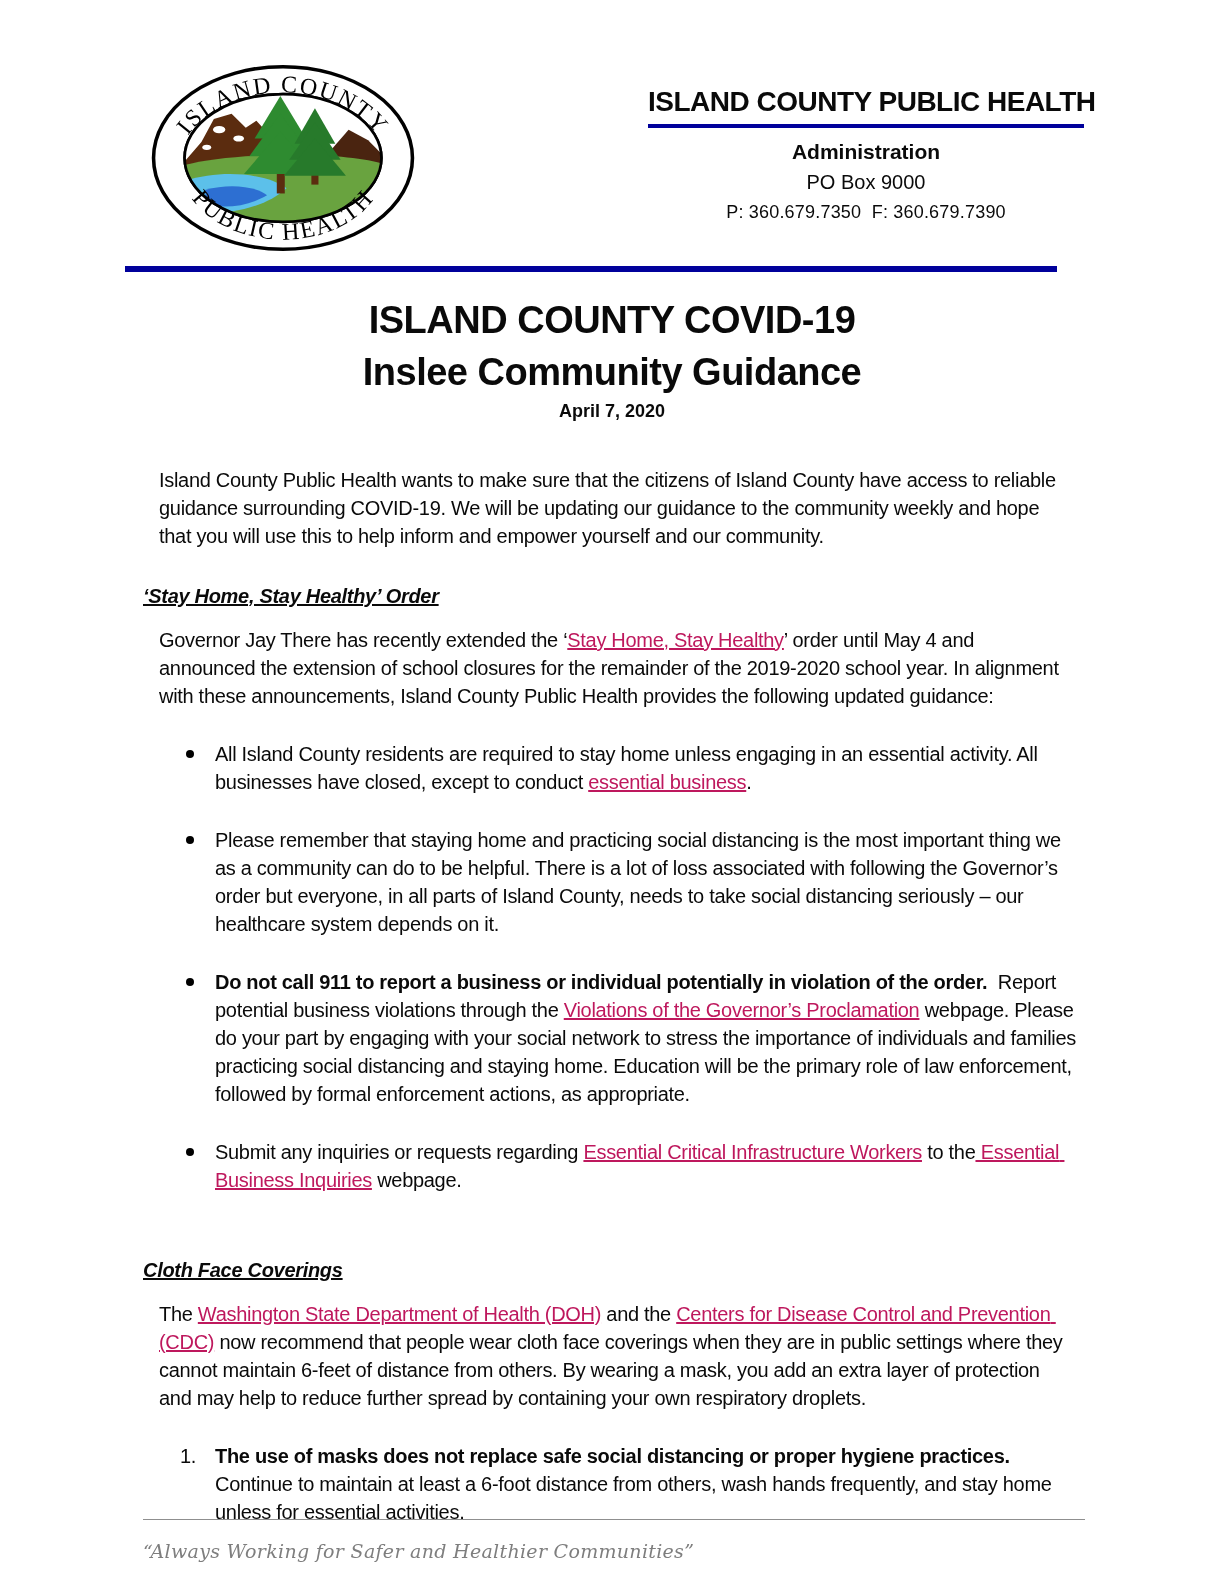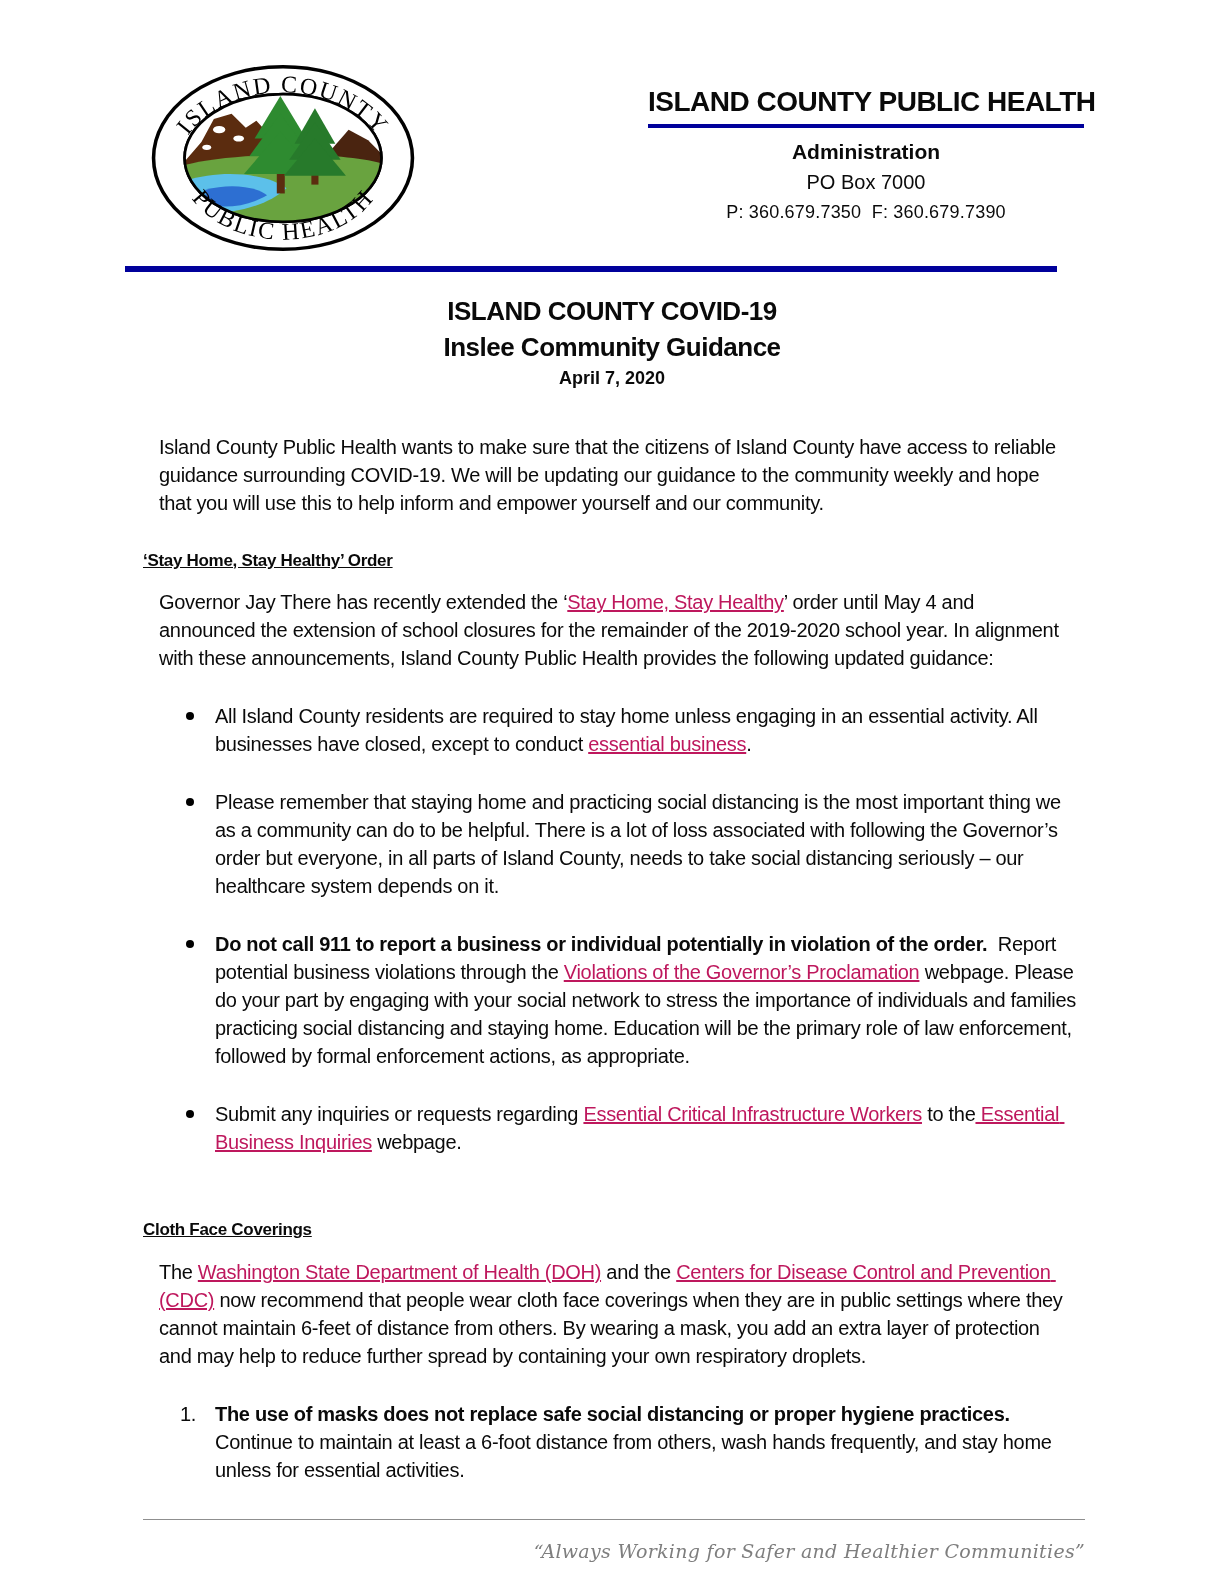--- a/index.html
+++ b/index.html
@@ -25,54 +25,55 @@
     font-size: 28px; font-weight: bold; letter-spacing: -0.5px; white-space: nowrap;
     padding-bottom: 6px; border-bottom: 4px solid #00009B;
   }
   .dept { font-size: 21px; font-weight: bold; margin-top: 12px; }
   .addr { font-size: 20px; margin-top: 7px; }
   .phone { font-size: 18px; margin-top: 8px; letter-spacing: 0.2px; text-align: center; }
   .divider { height: 6px; background: #00009B; width: 932px; margin: 14px 0 0 125px; }
 
   
   .doc-title { text-align: center; margin-top: 22px; line-height: 1.38; }
-  .t1 { font-size: 26px; font-weight: bold; letter-spacing: -0.5px; }
+  .t1 { font-size: 38px; font-weight: bold; letter-spacing: -0.5px; }
   .t-date { font-size: 18px; font-weight: bold; margin-top: 0; }
 
   
   .content {
     padding: 0 139px 0 143px;
     font-size: 20px;
     line-height: 1.4;
     letter-spacing: -0.3px;
   }
   .para { margin: 16px; }
   .intro { margin-top: 42px; }
   .sec {
     margin: 32px 0 0 0;
-    font-size: 17px; font-weight: bold;
+    font-size: 20px; font-weight: bold;
     text-decoration: underline;
     letter-spacing: -0.3px;
+    font-style: italic;
   }
   .sec2 { margin-top: 62px; }
   .lnk { color: #be185d; text-decoration: underline; cursor: pointer; }
   ul.bullets { list-style: none; margin: 2px 0 0 0; padding: 0; }
   ul.bullets li { position: relative; padding-left: 72px; margin-top: 30px; }
   ul.bullets li::before {
     content: ""; position: absolute; left: 43px; top: 10px;
     width: 8px; height: 8px; border-radius: 50%; background: #000;
   }
   ol.numbered { list-style: none; margin: 30px 0 0 0; padding: 0; }
   ol.numbered li { display: flex; padding-left: 37px; }
   .num { flex: none; width: 35px; }
 
   
   .footer {
     position: absolute; top: 1519px; left: 143px; width: 942px;
-    border-top: 1px solid #8f8f8f; text-align: right;
+    border-top: 1px solid #8f8f8f; text-align: left;
   }
   .motto {
     margin-top: 20px;
     font-family: "DejaVu Serif", serif;
     font-style: italic;
     font-size: 19px;
     color: #7e7e7e;
     letter-spacing: 0.3px;
   }
 </style>
@@ -116,21 +117,21 @@
         <textPath href="#arcTop" startOffset="50%">ISLAND COUNTY</textPath>
       </text>
       <text class="ring-text" text-anchor="middle">
         <textPath href="#arcBot" startOffset="50%">PUBLIC HEALTH</textPath>
       </text>
     </svg>
 
     <div class="lh-right">
       <div class="org-name">ISLAND COUNTY PUBLIC HEALTH</div>
       <div class="dept">Administration</div>
-      <div class="addr">PO Box 7000</div>
+      <div class="addr">PO Box 9000</div>
       <div class="phone">P: 360.679.7350  F: 360.679.7390</div>
     </div>
   </div>
 
   <div class="divider"></div>
 
   <div class="doc-title">
     <div class="t1">ISLAND COUNTY COVID-19</div>
     <div class="t1">Inslee Community Guidance</div>
     <div class="t-date">April 7, 2020</div>

